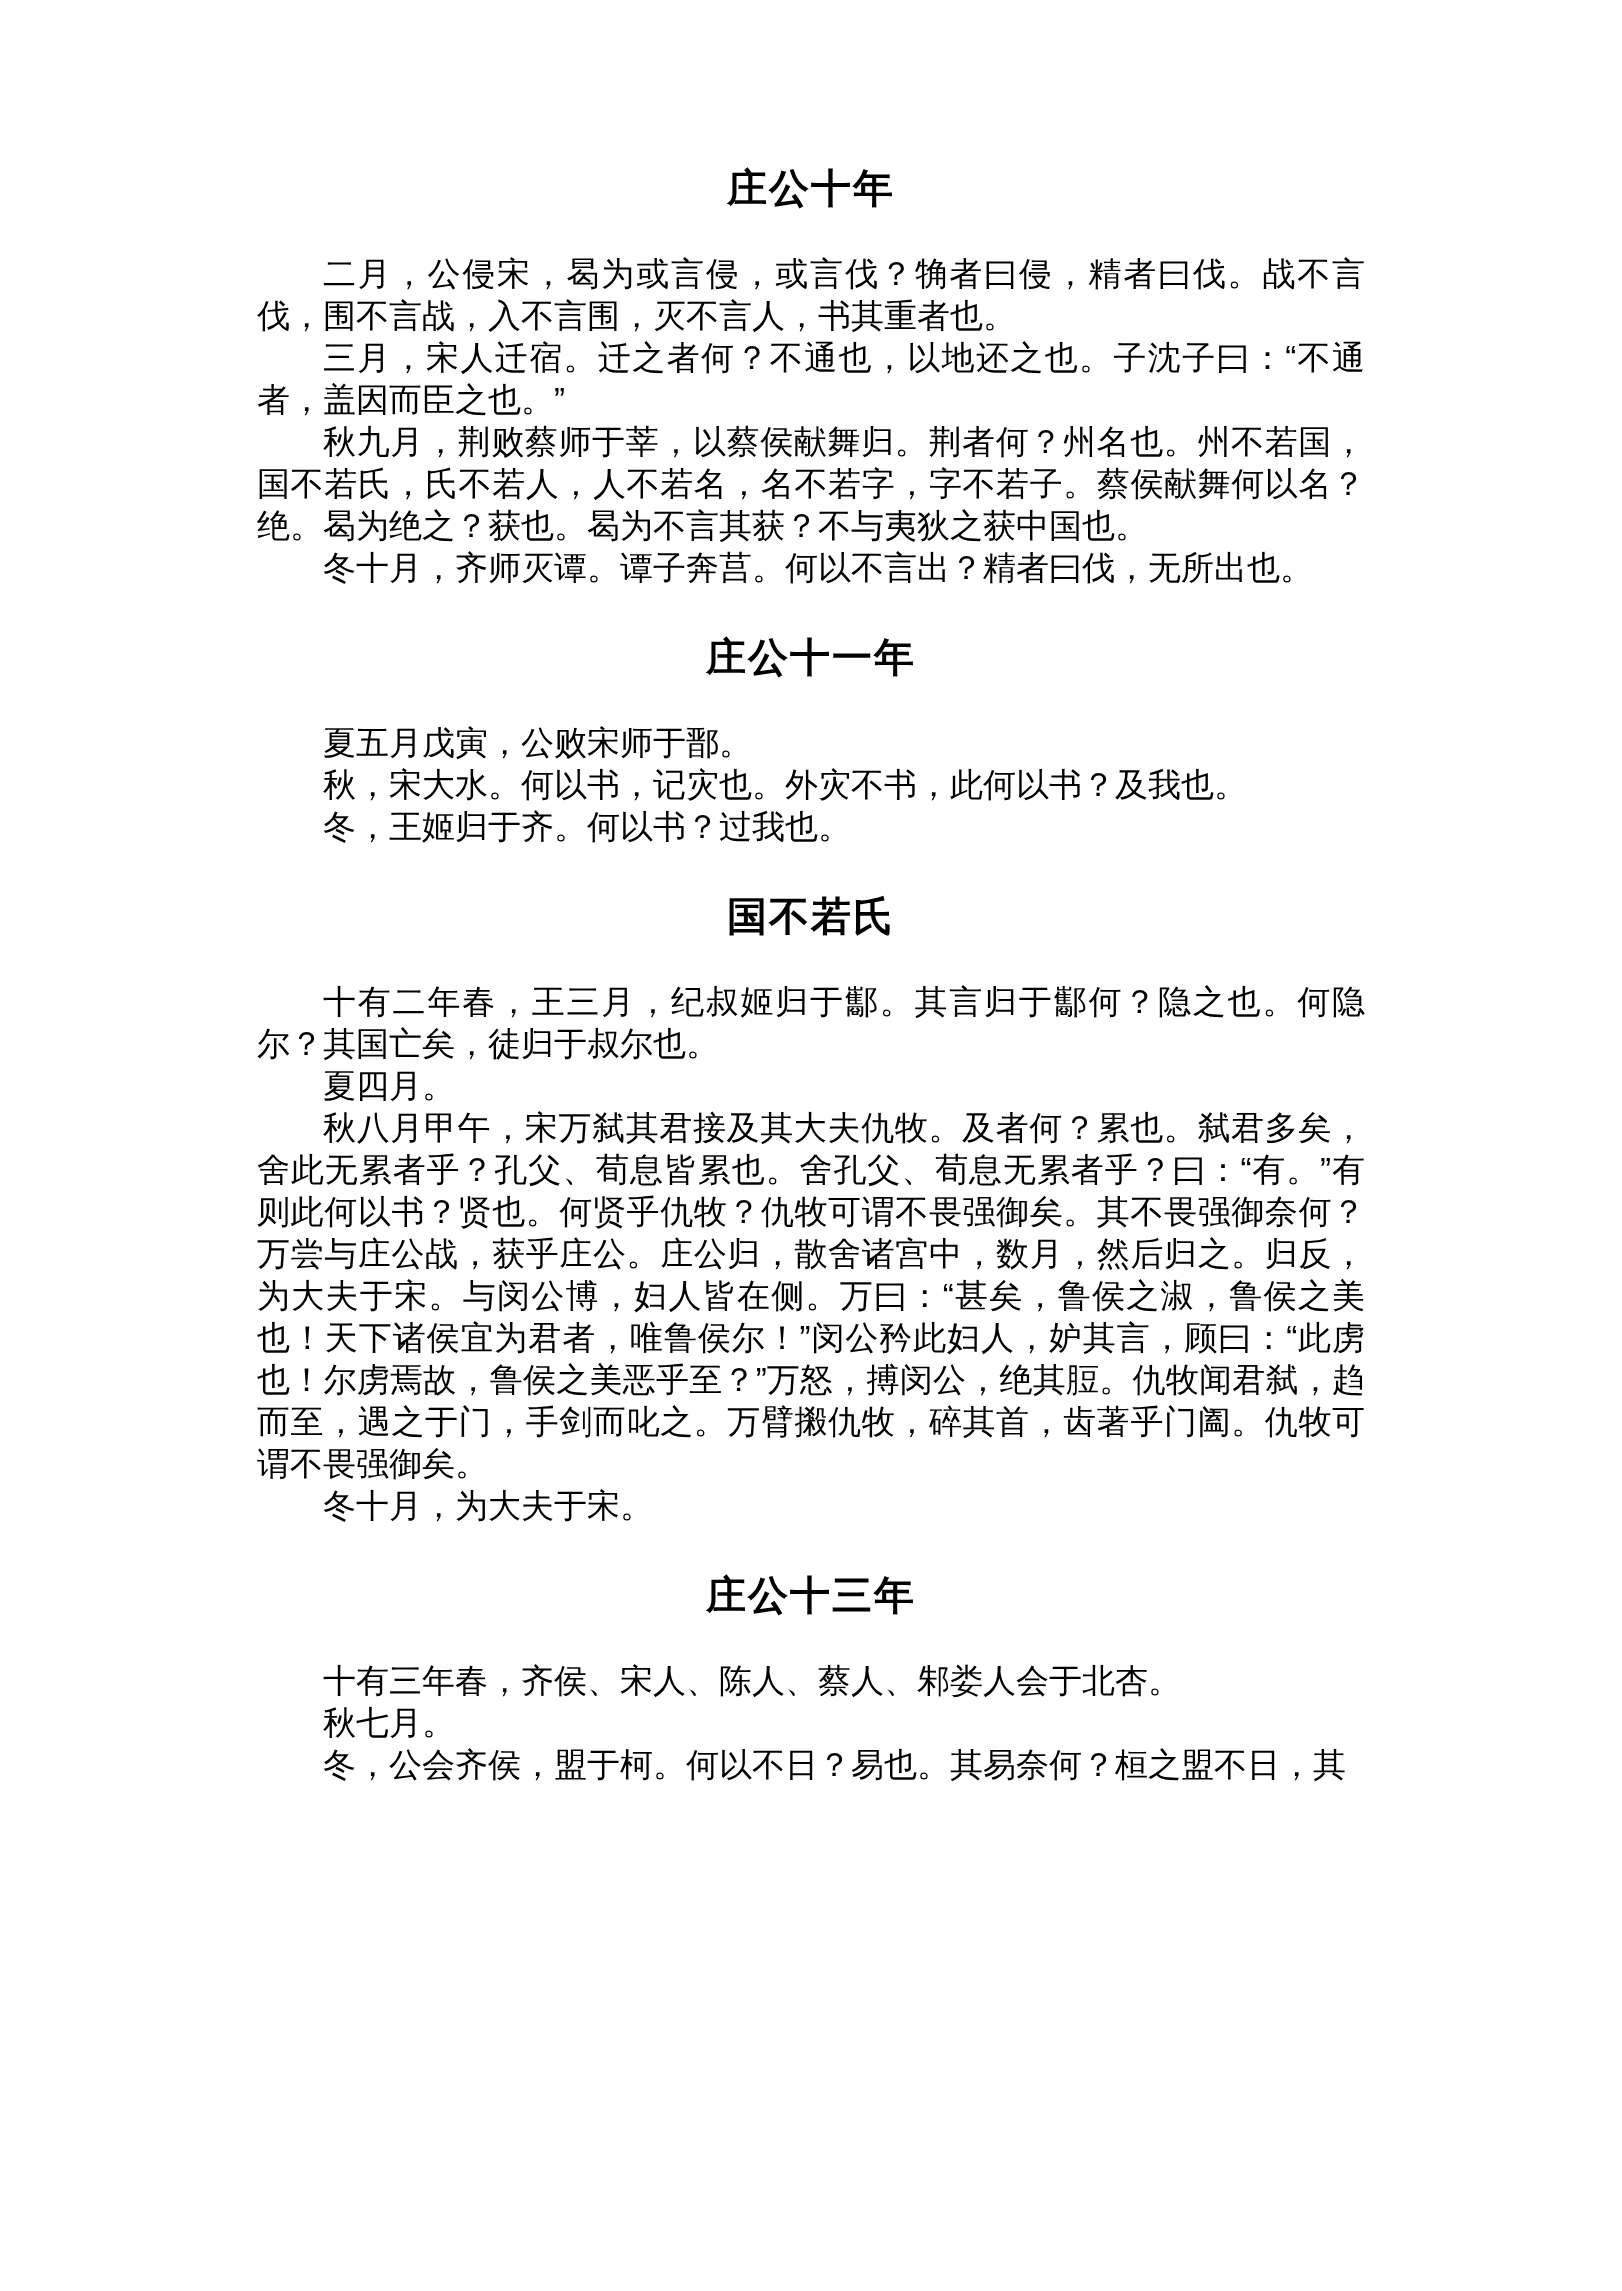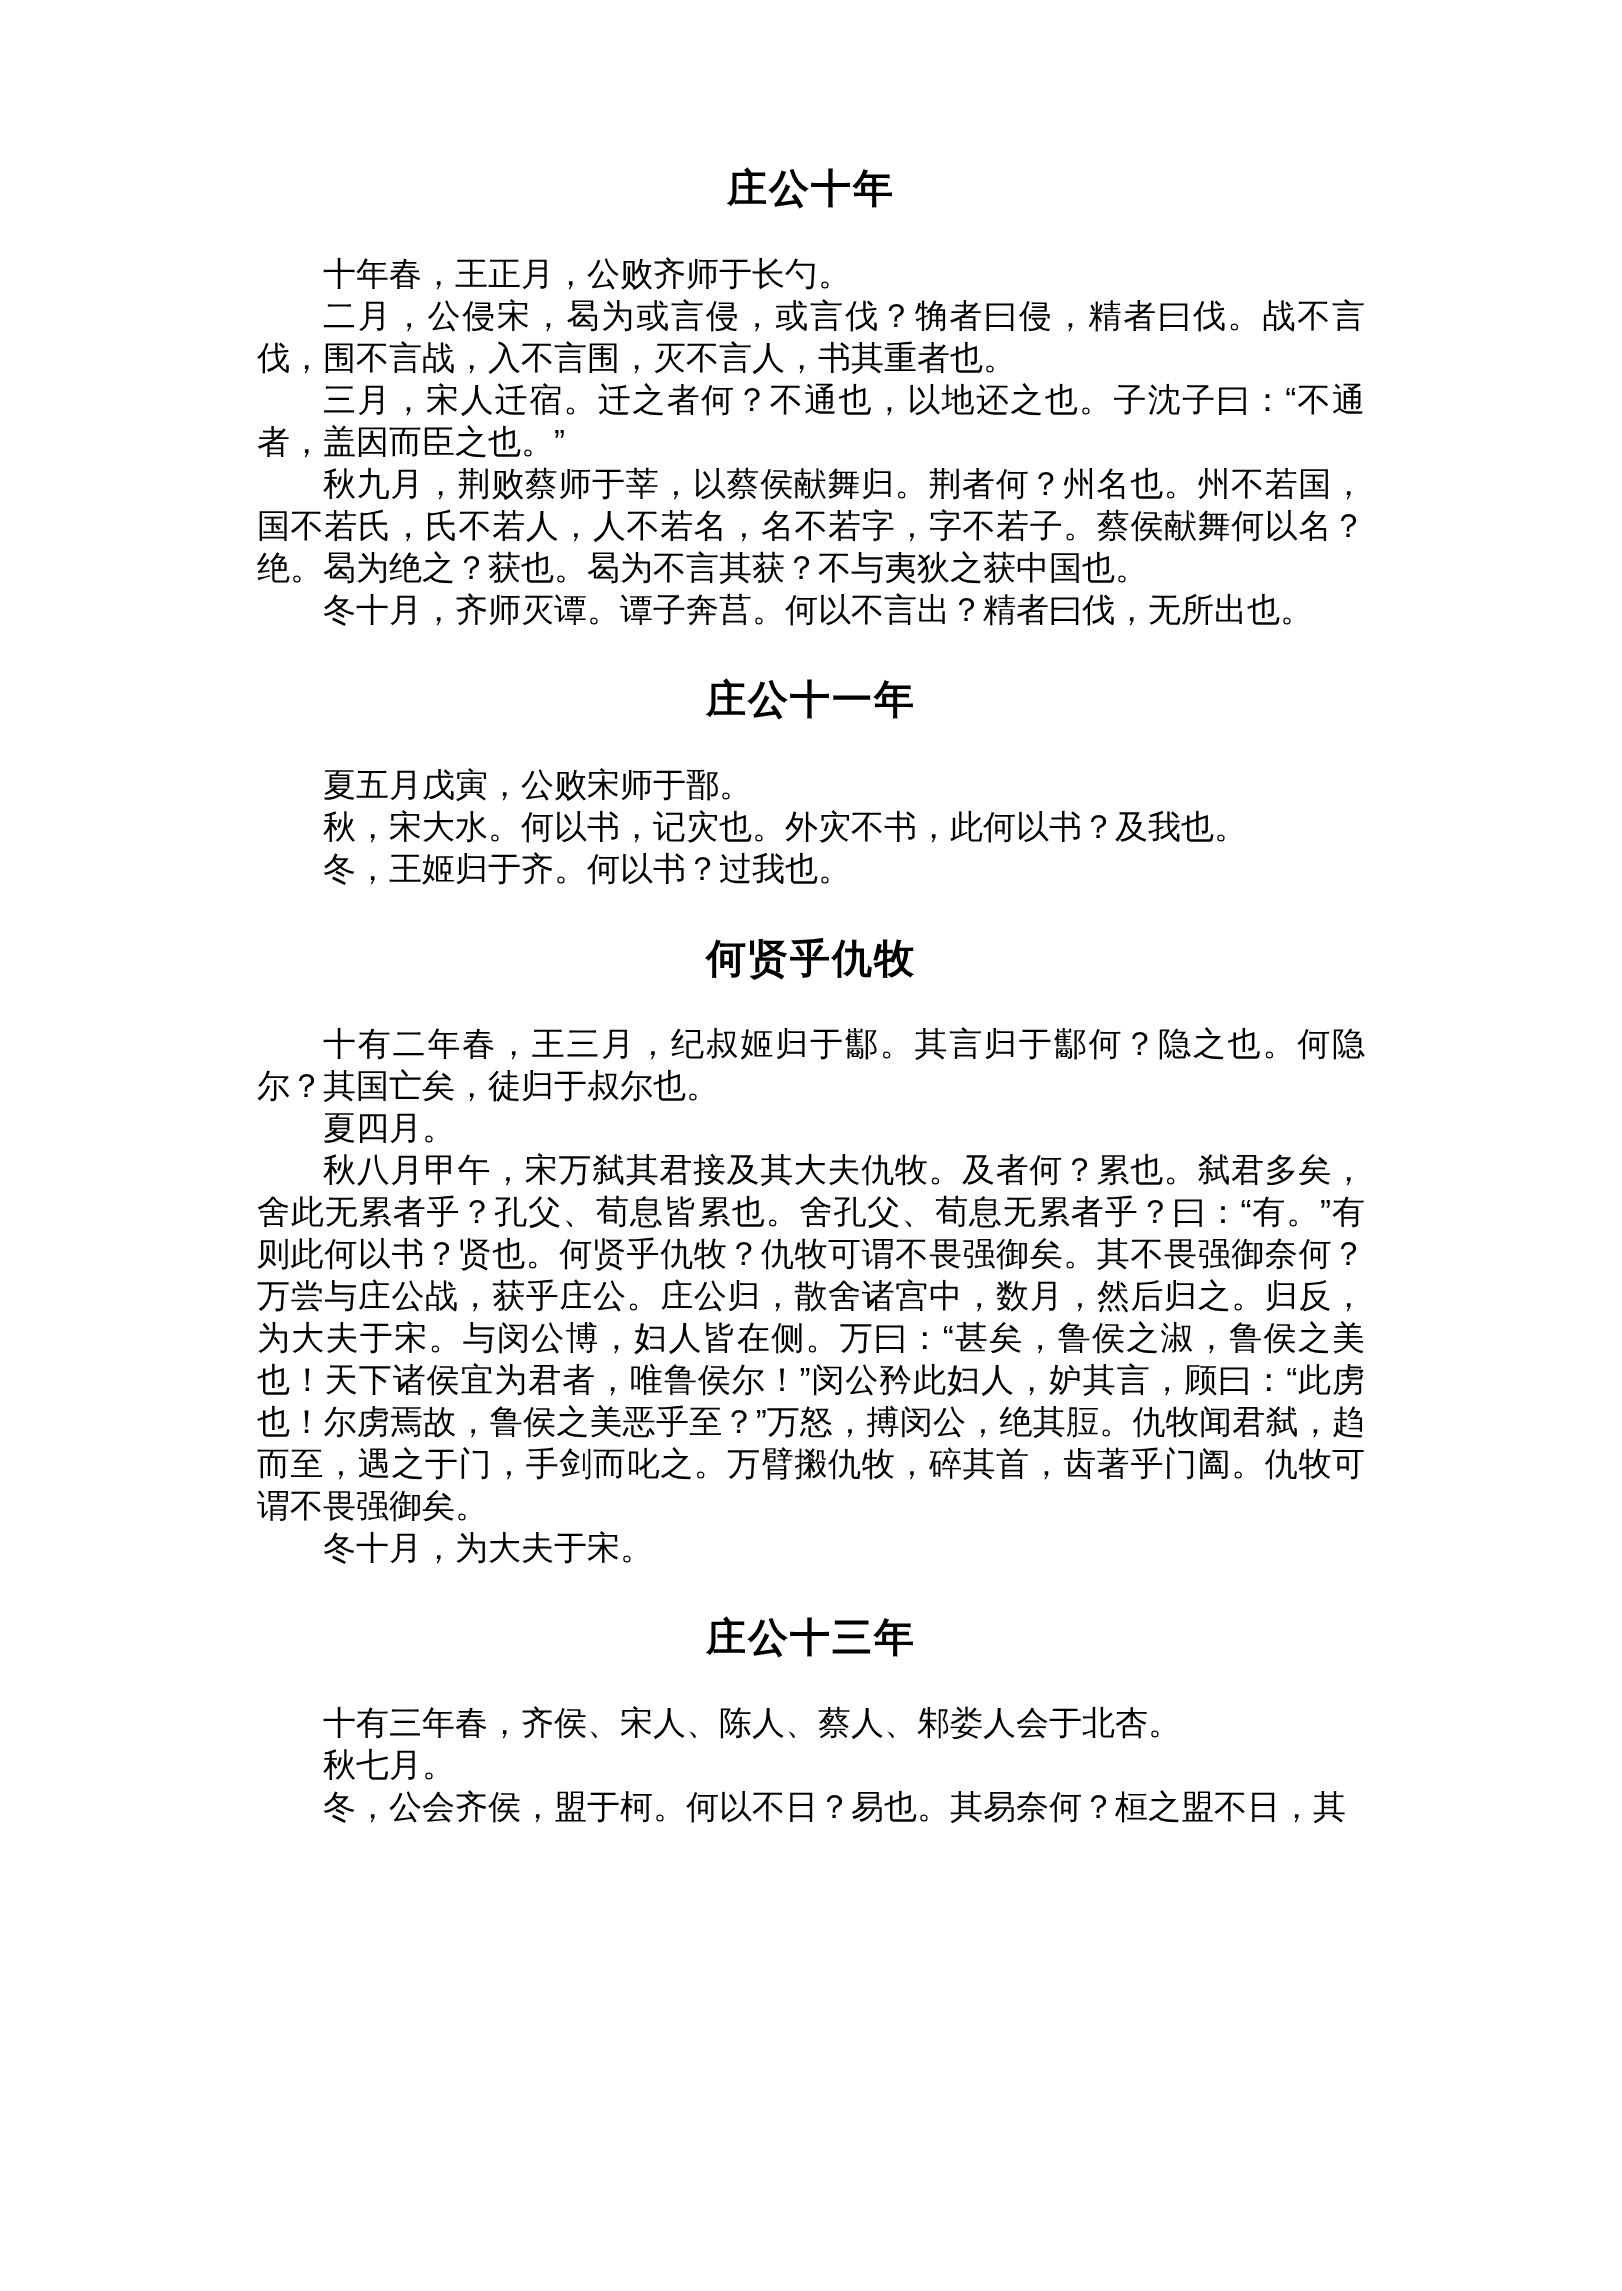--- a/index.html
+++ b/index.html
@@ -38,30 +38,29 @@
     text-indent: 2em;
     font-weight: 400;
   }
 </style>
 </head>
 <body>
 
 <div class="page">
   <div class="content">
       <h2 class="section-title">庄公十年</h2>
-      <p class="body-par">十年春，王正月，公败齐师于长勺。</p>
       <p class="body-par">二月，公侵宋，曷为或言侵，或言伐？觕者曰侵，精者曰伐。战不言伐，围不言战，入不言围，灭不言人，书其重者也。</p>
       <p class="body-par">三月，宋人迁宿。迁之者何？不通也，以地还之也。子沈子曰：“不通者，盖因而臣之也。”</p>
       <p class="body-par">秋九月，荆败蔡师于莘，以蔡侯献舞归。荆者何？州名也。州不若国，国不若氏，氏不若人，人不若名，名不若字，字不若子。蔡侯献舞何以名？绝。曷为绝之？获也。曷为不言其获？不与夷狄之获中国也。</p>
       <p class="body-par">冬十月，齐师灭谭。谭子奔莒。何以不言出？精者曰伐，无所出也。</p>
       <h2 class="section-title">庄公十一年</h2>
       <p class="body-par">夏五月戊寅，公败宋师于鄑。</p>
       <p class="body-par">秋，宋大水。何以书，记灾也。外灾不书，此何以书？及我也。</p>
       <p class="body-par">冬，王姬归于齐。何以书？过我也。</p>
-      <h2 class="section-title">何贤乎仇牧</h2>
+      <h2 class="section-title">国不若氏</h2>
       <p class="body-par">十有二年春，王三月，纪叔姬归于酅。其言归于酅何？隐之也。何隐尔？其国亡矣，徒归于叔尔也。</p>
       <p class="body-par">夏四月。</p>
       <p class="body-par">秋八月甲午，宋万弑其君接及其大夫仇牧。及者何？累也。弑君多矣，舍此无累者乎？孔父、荀息皆累也。舍孔父、荀息无累者乎？曰：“有。”有则此何以书？贤也。何贤乎仇牧？仇牧可谓不畏强御矣。其不畏强御奈何？万尝与庄公战，获乎庄公。庄公归，散舍诸宫中，数月，然后归之。归反，为大夫于宋。与闵公博，妇人皆在侧。万曰：“甚矣，鲁侯之淑，鲁侯之美也！天下诸侯宜为君者，唯鲁侯尔！”闵公矜此妇人，妒其言，顾曰：“此虏也！尔虏焉故，鲁侯之美恶乎至？”万怒，搏闵公，绝其脰。仇牧闻君弑，趋而至，遇之于门，手剑而叱之。万臂摋仇牧，碎其首，齿著乎门阖。仇牧可谓不畏强御矣。</p>
       <p class="body-par">冬十月，为大夫于宋。</p>
       <h2 class="section-title">庄公十三年</h2>
       <p class="body-par">十有三年春，齐侯、宋人、陈人、蔡人、邾娄人会于北杏。</p>
       <p class="body-par">秋七月。</p>
       <p class="body-par">冬，公会齐侯，盟于柯。何以不日？易也。其易奈何？桓之盟不日，其</p>
     </div>
 </div>

